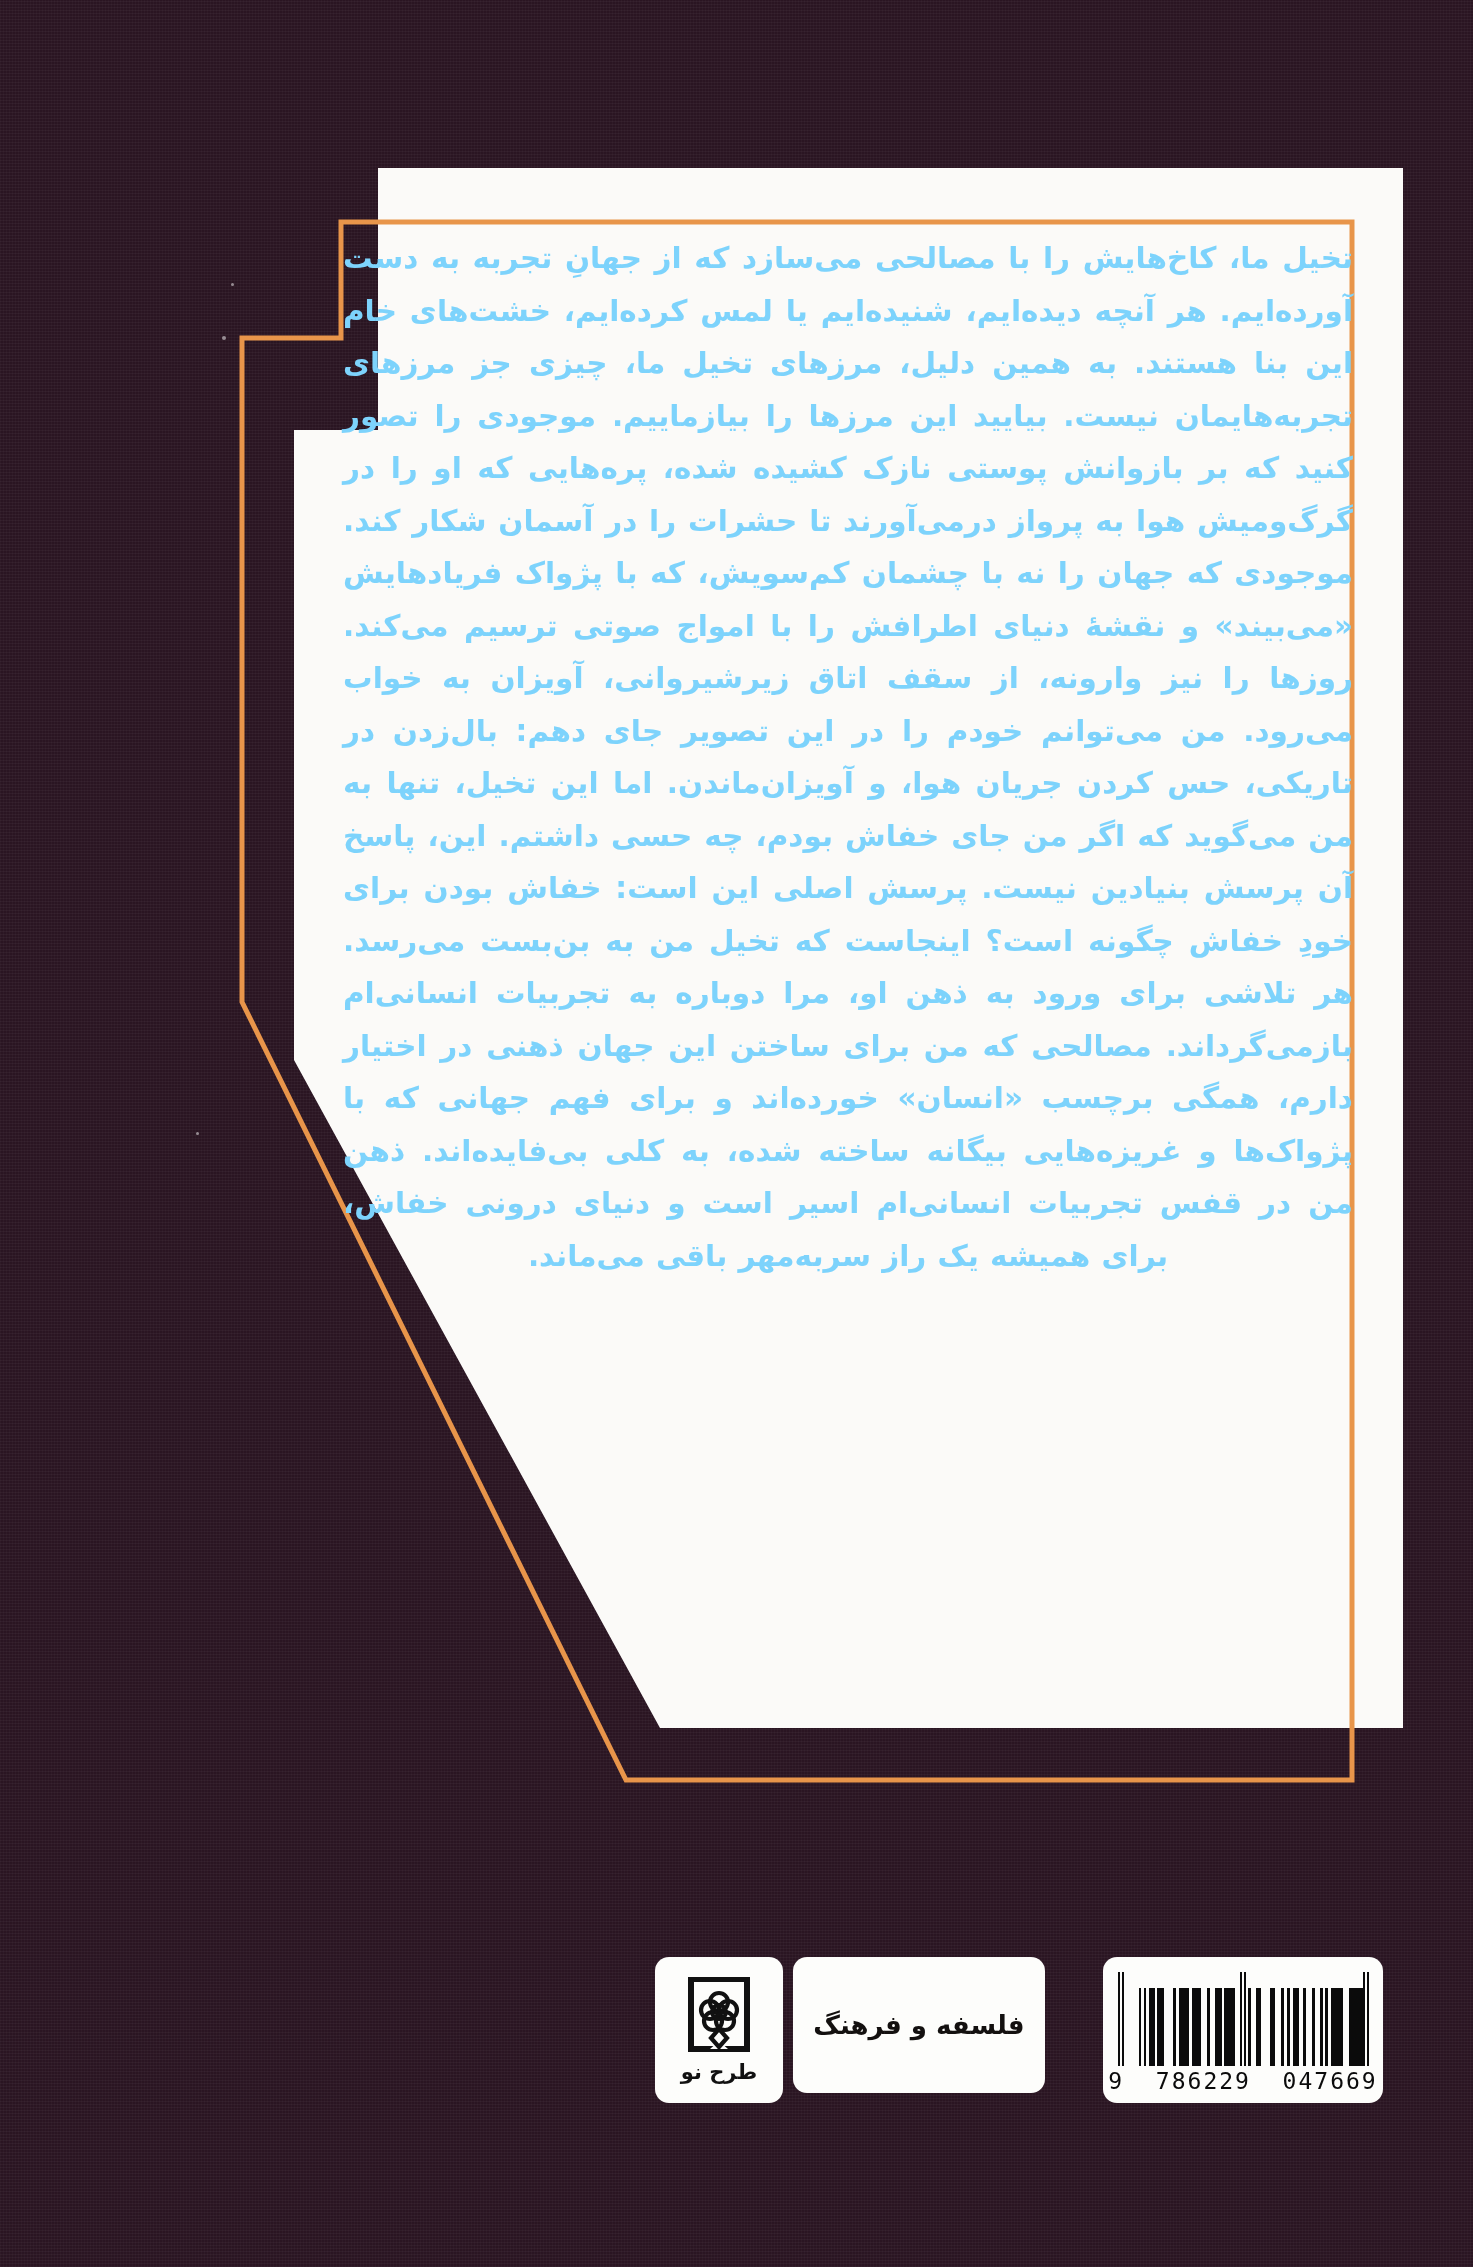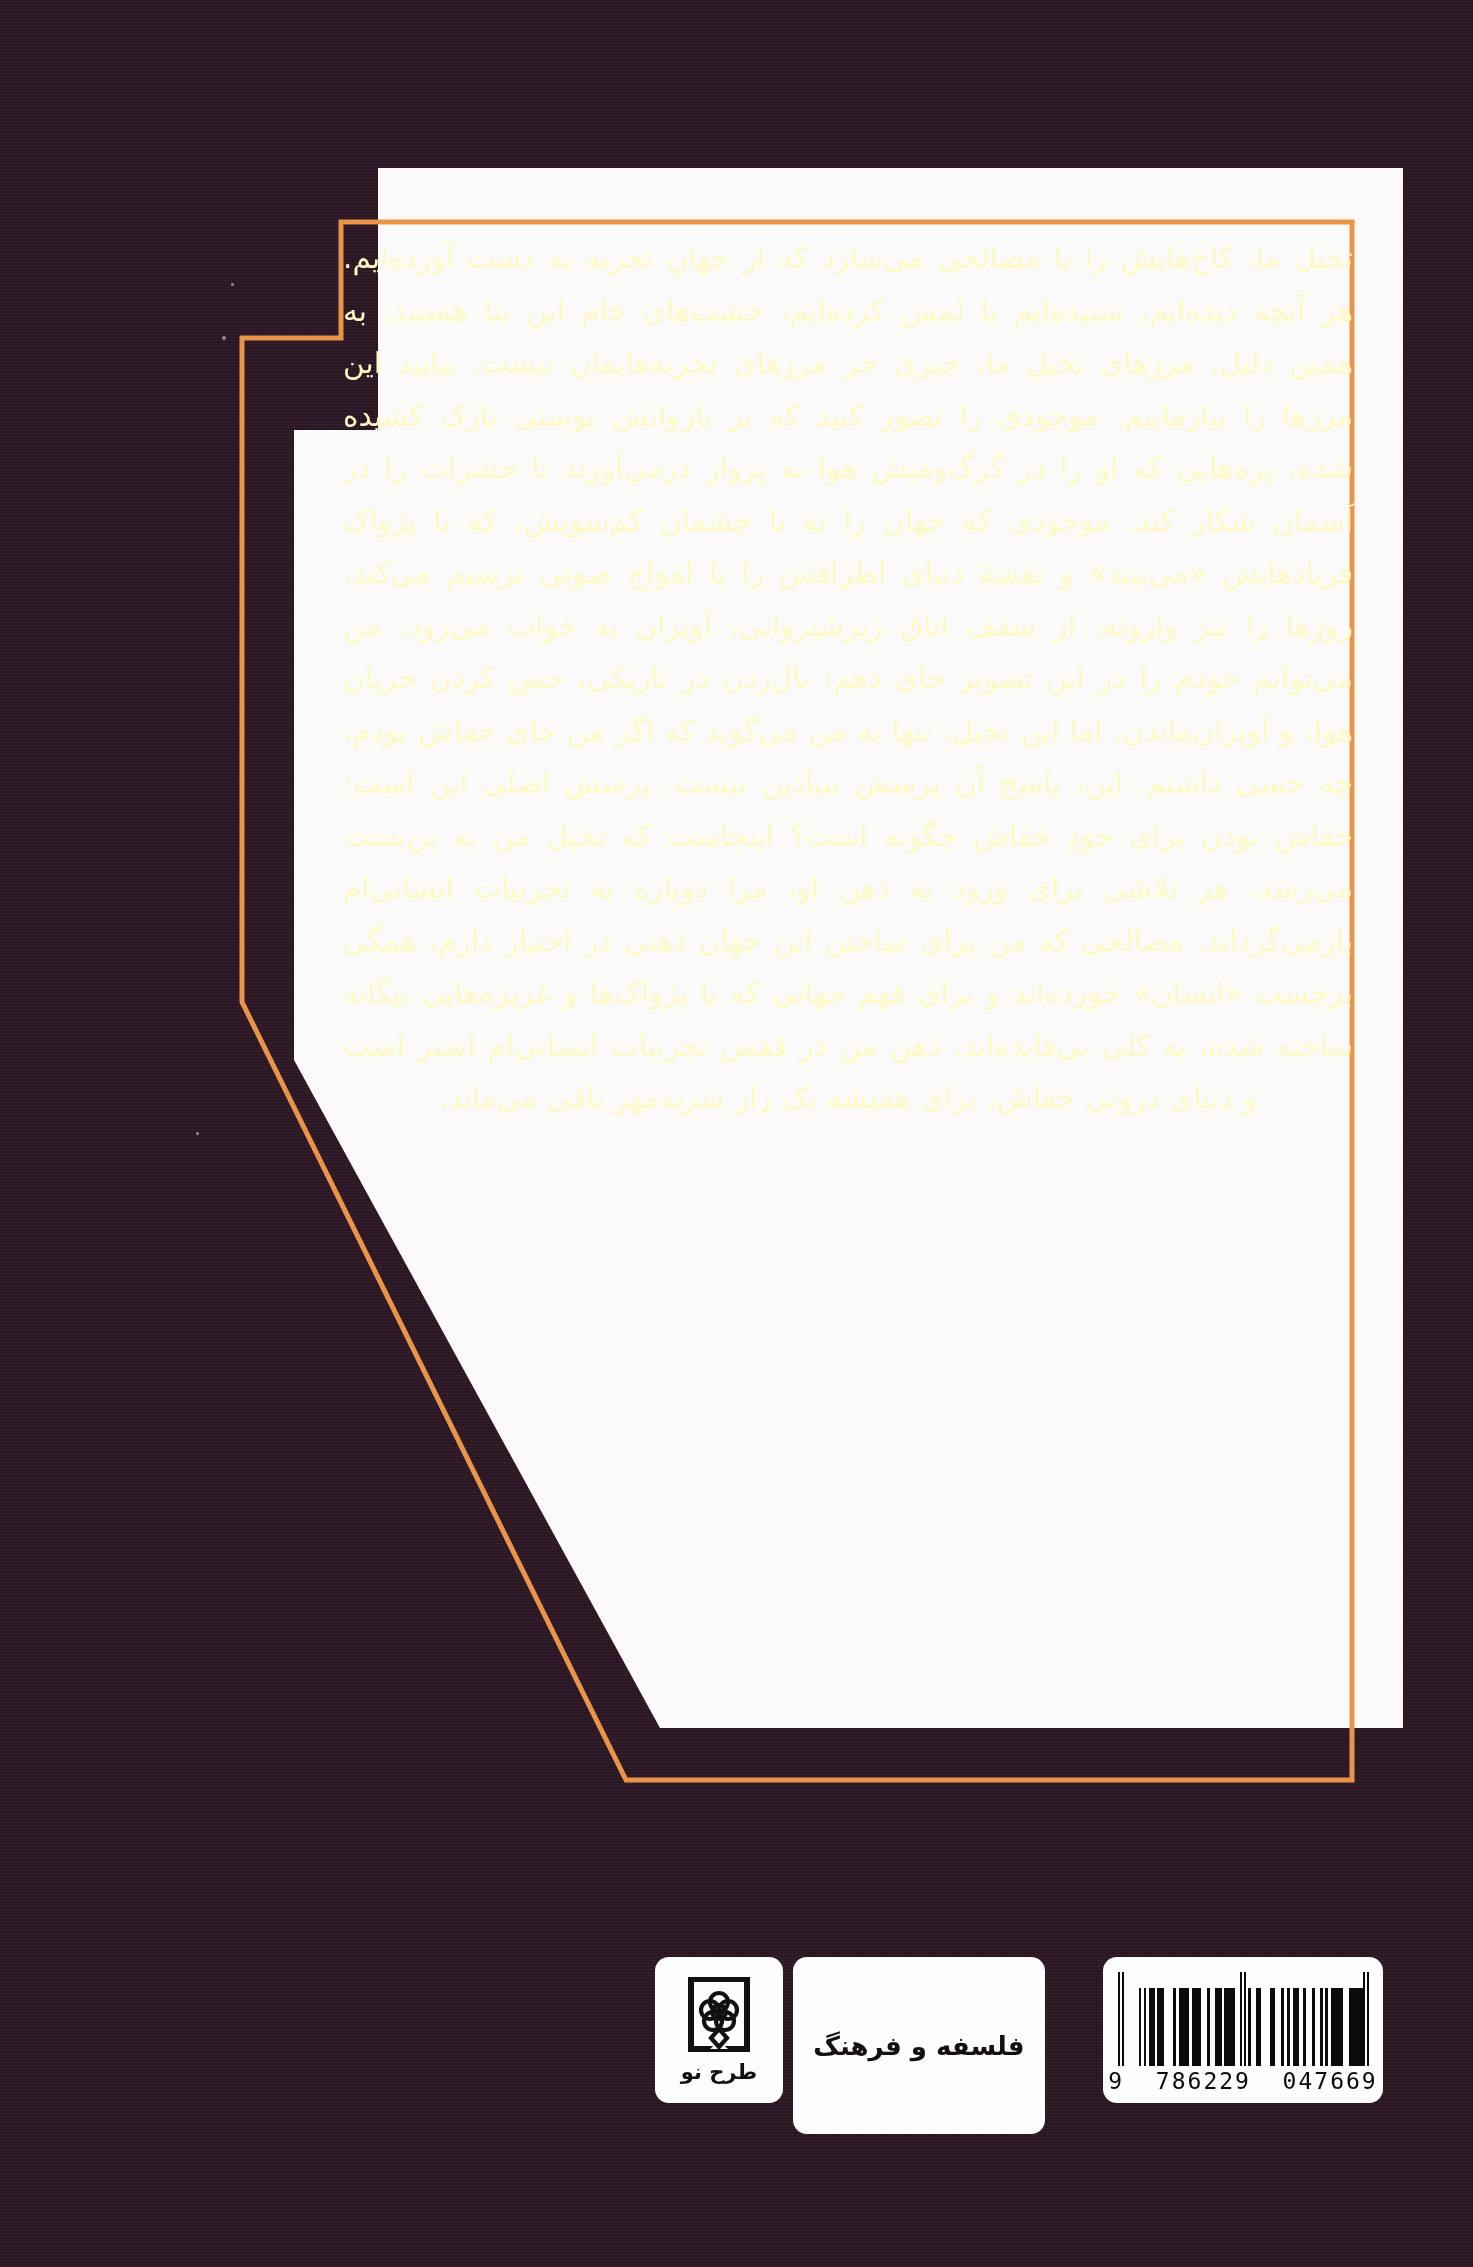--- a/index.html
+++ b/index.html
@@ -71,25 +71,25 @@
   
   .text-block{
     position:absolute;
     z-index:5;
     right:120px;
     top:232px;
     width:1010px;
     direction:rtl;
     text-align:justify;
     text-align-last:center;
-    color:#fef9c3;
+    color:#7dd3fc;
     font-family:"DejaVu Sans", sans-serif;
     font-size:29.5px;
     line-height:52.5px;
-    font-weight:400;
+    font-weight:700;
     letter-spacing:-0.2px;
     word-spacing:1px;
   }
   .text-block p{ margin:0; }
 
   
   .bottom-strip{
     position:absolute;
     left:0; top:1928px;
     width:1473px; height:210px;
@@ -97,21 +97,21 @@
   }
   .chip{
     position:absolute;
     background:#fdfdfb;
     border-radius:14px;
     display:flex;
     align-items:center;
     justify-content:center;
   }
   .chip-logo{ left:655px; top:29px; width:128px; height:146px; }
-  .chip-cat { left:793px; top:29px; width:252px; height:177px; }
+  .chip-cat { left:793px; top:29px; width:252px; height:136px; }
   .chip-bar { left:1103px; top:29px; width:280px; height:146px; }
 
   
   .emblem{
     display:flex; flex-direction:column; align-items:center; justify-content:center;
   }
   .emblem svg{ display:block; }
   .emblem .wordmark{
     margin-top:1px;
     font-family:"DejaVu Sans", sans-serif;

